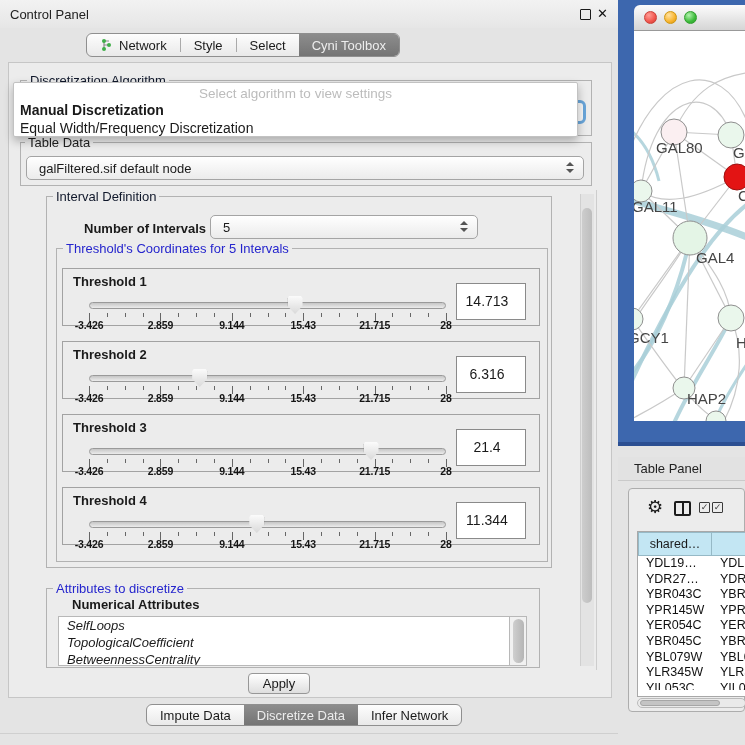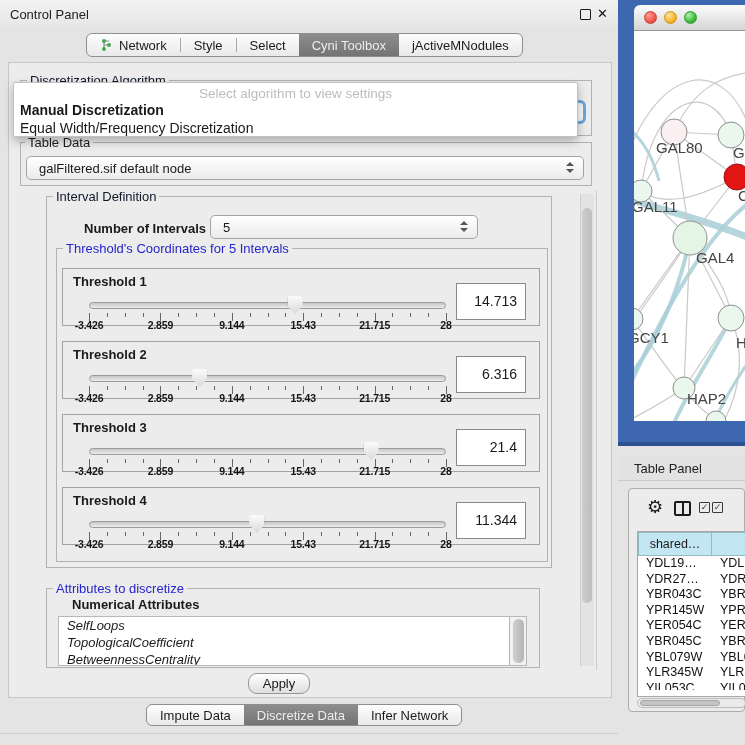--- a/index.html
+++ b/index.html
@@ -48,29 +48,29 @@
   #main-sb-thumb { left:582px; top:208px; width:10px; height:395px; border-radius:5px; background:linear-gradient(90deg,#cdcdcd,#bdbdbd); }
   #viewport-edge { left:596px; top:190px; width:1px; height:480px; background:#cdcdcd; }
 
   
   .thr-panel { position:absolute; left:62px; width:478px; height:58px; border:1px solid #a2a2a2; background:#ececec; }
   .thr-label { position:absolute; left:10px; top:5px; font-size:13px; font-weight:bold; }
   .thr-track { position:absolute; left:26px; top:33px; width:357px; height:7px; border:1px solid #9a9a9a; border-radius:4px; background:linear-gradient(#c6c6c6,#ececec); }
   .thr-handle { position:absolute; top:27px; width:15px; height:18px; background:linear-gradient(#fbfbfb,#d9d9d9); clip-path:polygon(10% 0,90% 0,100% 12%,100% 55%,50% 100%,0 55%,0 12%); filter:drop-shadow(0 0 1px #777); }
   .tick { position:absolute; width:1px; background:#666; }
   .tick-lab { position:absolute; top:50px; transform:translateX(-50%); font-size:10.5px; font-weight:600; color:#151515; letter-spacing:-.2px; }
-  .thr-value { position:absolute; left:393px; top:14px; width:70px; height:37px; background:#fff; border:1px solid #8a8a8a; font-size:14px; text-align:right; line-height:35px; padding-right:8px; }
+  .thr-value { position:absolute; left:393px; top:14px; width:70px; height:37px; background:#fff; border:1px solid #8a8a8a; font-size:14px; text-align:center; line-height:35px; padding-right:8px; }
 
   
   #attr-list { left:58px; top:616px; width:452px; height:50px; background:#fff; border:1px solid #b8b8b8; overflow:hidden;font-style:italic; }
   .attr-item { font-size:13px; padding:1px 0 1px 8px; white-space:nowrap; }
   #attr-sb { left:510px; top:616px; width:17px; height:50px; background:#f1f1f1; border:1px solid #b8b8b8; border-left:none; }
   #attr-sb-thumb { left:513px; top:619px; width:11px; height:44px; border-radius:6px; background:linear-gradient(90deg,#cfcfcf,#b5b5b5); }
 
-  #apply-btn { left:248px; top:673px; width:62px; height:21px; border:1px solid #979797; border-radius:9px; background:linear-gradient(#ffffff,#dedede); font-size:13px; text-align:center; line-height:19px; }
+  #apply-btn { left:248px; top:673px; width:62px; height:21px; border:1px solid #979797; border-radius:4px; background:linear-gradient(#ffffff,#dedede); font-size:13px; text-align:center; line-height:19px; }
 
   #bottom-tabs { left:146px; top:704px; height:22px; display:flex; border:1px solid #8f8f8f; border-radius:6px; overflow:hidden; background:linear-gradient(#fdfdfd,#e9e9e9); }
   #bottom-edge { left:0; top:733px; width:618px; height:1px; background:#cfcfcf; }
 
   
   #net-frame { left:618px; top:0; width:127px; height:446px; background:#3d67ae; }
   #net-frame-bottom { left:618px; top:442px; width:127px; height:4px; background:#2c4f92; }
   #net-titlebar { left:634px; top:5px; width:111px; height:26px; background:linear-gradient(#fcfcfc,#d5d5d5); border-bottom:1px solid #999; border-radius:6px 0 0 0; }
   .tl { position:absolute; top:6px; width:13px; height:13px; border-radius:50%; }
   #tl-red { left:10px; background:radial-gradient(circle at 35% 30%, #ff9d96, #f1564d 60%, #c93a32); border:1px solid #ca4038; }
@@ -122,23 +122,20 @@
     <div class="tab-sep"></div>
     <div class="tab">
       <span>Style</span>
     </div>
     <div class="tab-sep"></div>
     <div class="tab">
       <span>Select</span>
     </div>
     <div class="tab selected">
       <span>Cyni Toolbox</span>
-    </div>
-    <div class="tab">
-      <span>jActiveMNodules</span>
     </div>
   </div>
 
 <div class="abs" id="cp-body"></div>
 
 <div class="group" style="left:20px; top:80px; width:572px; height:56px;">
   <div class="group-title gt-green" style="left:6px; top:-8px;">Discretization Algorithm</div>
 </div>
 <div class="abs" id="algo-combo">
     <span class="spin"></span>

